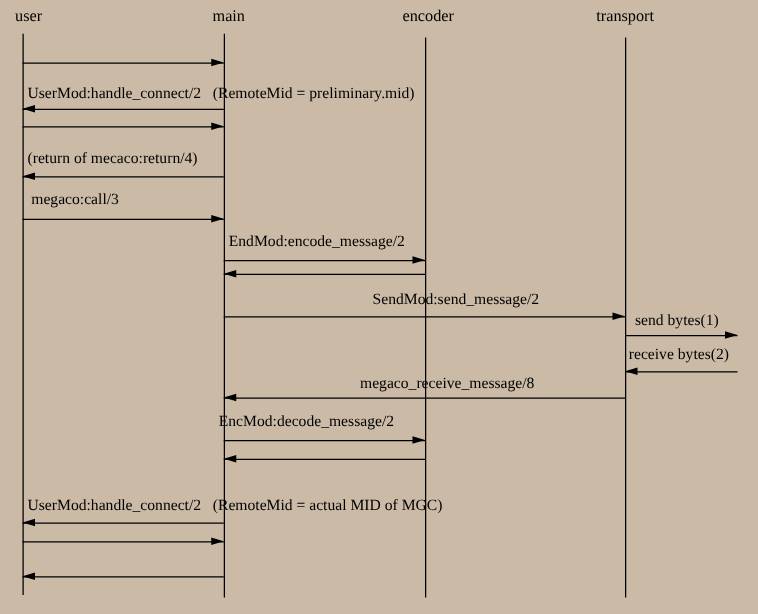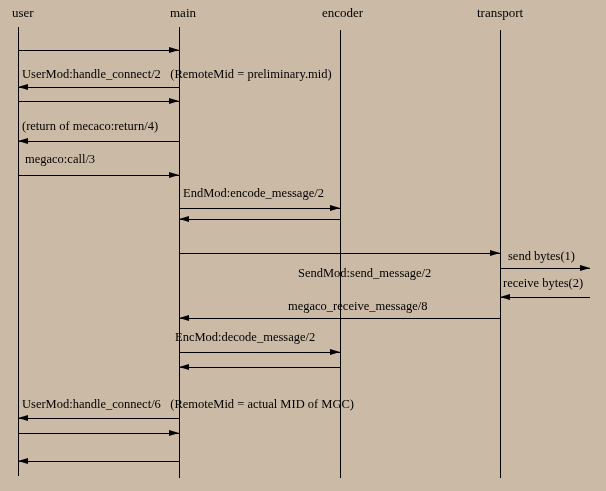--- a/index.html
+++ b/index.html
@@ -78,35 +78,35 @@
     <div class="msg-line" style="left: 18px; top: 175px; width: 161px; background: rgb(0, 0, 0);"></div>
     <div class="arrowhead right" style="top: 172px; left: 169px;"></div>
     <div class="msg-label" style="left: 25px; top: 153px;">megaco:call/3</div>
     <div class="msg-line" style="left: 179px; top: 208px; width: 161px; background: rgb(0, 0, 0);"></div>
     <div class="arrowhead right" style="top: 205px; left: 330px;"></div>
     <div class="msg-label" style="left: 183px; top: 187px;">EndMod:encode_message/2</div>
     <div class="msg-line" style="left: 179px; top: 219px; width: 161px; background: rgb(0, 0, 0);"></div>
     <div class="arrowhead left" style="top: 216px; left: 179px;"></div>
     <div class="msg-line" style="left: 179px; top: 253px; width: 321px; background: rgb(0, 0, 0);"></div>
     <div class="arrowhead right" style="top: 250px; left: 490px;"></div>
-    <div class="msg-label" style="left: 298px; top: 233px; margin-top: 34px;">SendMod:send_message/2</div>
+    <div class="msg-label" style="left: 298px; top: 233px;">SendMod:send_message/2</div>
     <div class="msg-line" style="left: 500px; top: 268px; width: 90px; background: rgb(0, 0, 0);"></div>
     <div class="arrowhead right" style="top: 265px; left: 580px;"></div>
     <div class="msg-label" style="left: 508px; top: 250px;">send bytes(1)</div>
     <div class="msg-line" style="left: 500px; top: 297px; width: 90px; background: rgb(0, 0, 0);"></div>
     <div class="arrowhead left" style="top: 294px; left: 500px;"></div>
     <div class="msg-label" style="left: 503px; top: 277px;">receive bytes(2)</div>
     <div class="msg-line" style="left: 179px; top: 318px; width: 321px; background: rgb(0, 0, 0);"></div>
     <div class="arrowhead left" style="top: 315px; left: 179px;"></div>
     <div class="msg-label" style="left: 288px; top: 300px;">megaco_receive_message/8</div>
     <div class="msg-line" style="left: 179px; top: 352px; width: 161px; background: rgb(0, 0, 0);"></div>
     <div class="arrowhead right" style="top: 349px; left: 330px;"></div>
     <div class="msg-label" style="left: 175px; top: 331px;">EncMod:decode_message/2</div>
     <div class="msg-line" style="left: 179px; top: 367px; width: 161px; background: rgb(0, 0, 0);"></div>
     <div class="arrowhead left" style="top: 364px; left: 179px;"></div>
     <div class="msg-line" style="left: 18px; top: 418px; width: 161px; background: rgb(0, 0, 0);"></div>
     <div class="arrowhead left" style="top: 415px; left: 18px;"></div>
-    <div class="msg-label" style="left: 22px; top: 398px;">UserMod:handle_connect/6   (RemoteMid = actual MID of MGC)</div>
+    <div class="msg-label" style="left: 22px; top: 398px;">UserMod:handle_connect/2   (RemoteMid = actual MID of MGC)</div>
     <div class="msg-line" style="left: 18px; top: 433px; width: 161px; background: rgb(0, 0, 0);"></div>
     <div class="arrowhead right" style="top: 430px; left: 169px;"></div>
     <div class="msg-line" style="left: 18px; top: 461px; width: 161px; background: rgb(0, 0, 0);"></div>
     <div class="arrowhead left" style="top: 458px; left: 18px;"></div>
   </div>
 
 </body></html>

